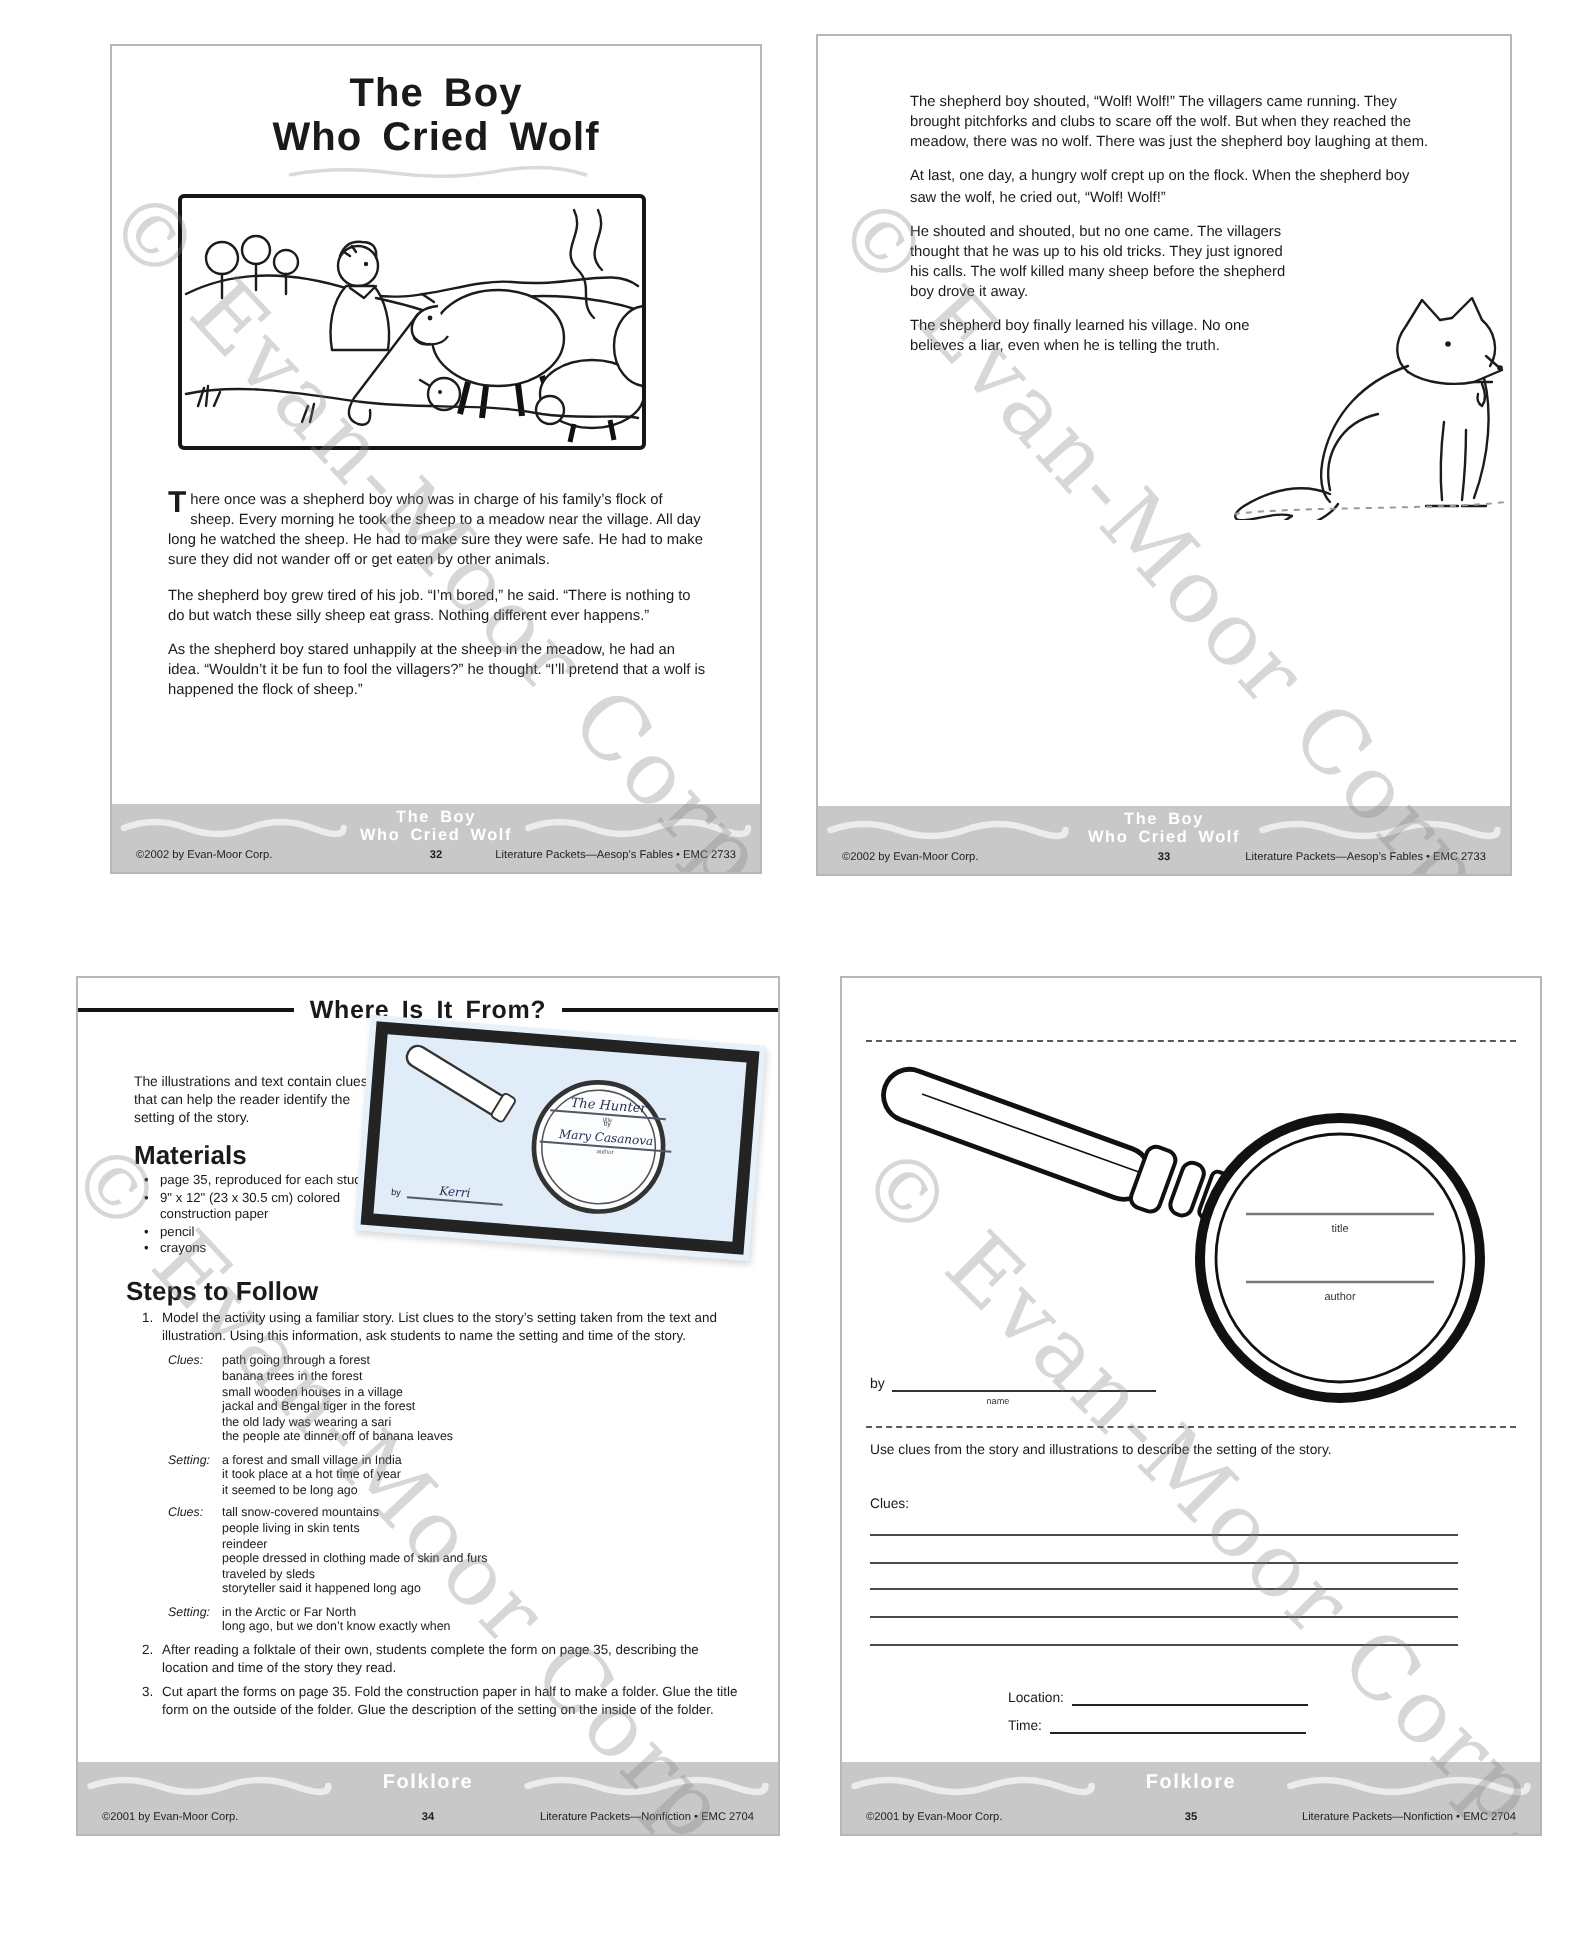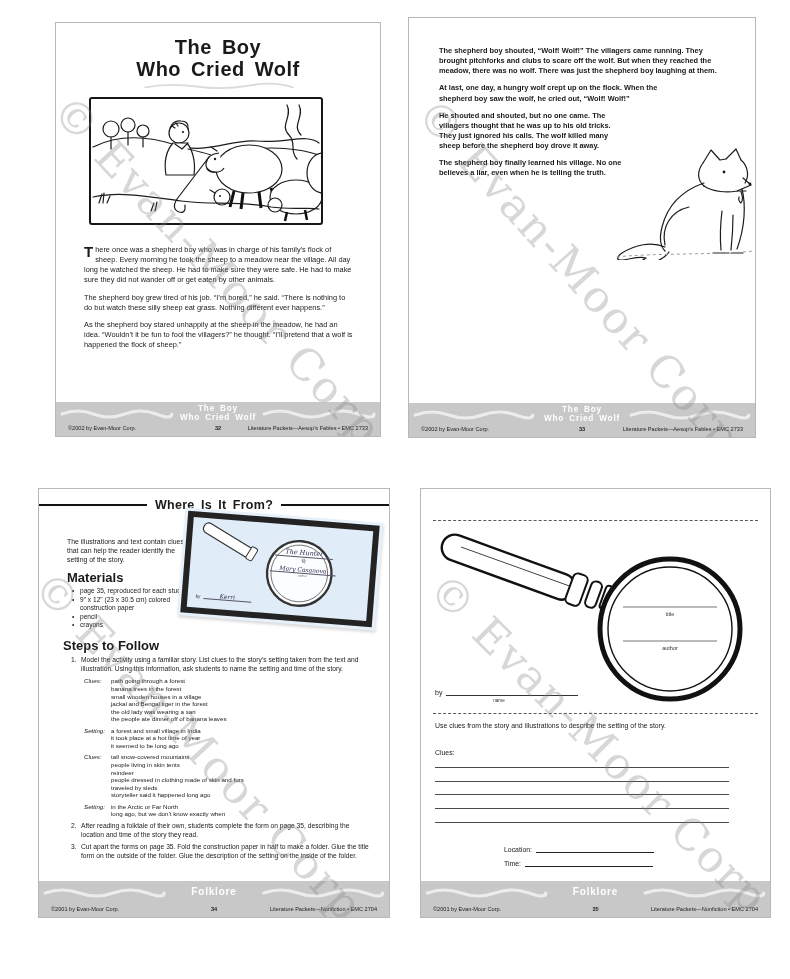--- a/index.html
+++ b/index.html
@@ -38,21 +38,21 @@
   .p1-squiggle { position:absolute; top:59px; left:78px; width:170px; height:9px; }
   .p1-illo { position:absolute; left:33px; top:74px; width:234px; height:128px; border:2px solid #161616; border-radius:3px; background:#fff; }
   .p1-illo svg, .wolf svg, .mag svg, .mini-mag svg { width:100%; height:100%; display:block; }
   .ink { stroke:#1c1c1c; fill:none; stroke-width:1.2; stroke-linecap:round; stroke-linejoin:round; }
   .ink-f { stroke:#1c1c1c; fill:#fff; stroke-width:1.2; stroke-linejoin:round; }
   .p1-text { position:absolute; left:28px; right:26px; top:222px; }
   .para { font-size:7.4px; line-height:1.37; margin-bottom:7px; }
   .dropcap { float:left; font-size:15px; line-height:11px; font-weight:bold; margin:1px 2px 0 0; }
 
   
-  .p2-text { position:absolute; left:30px; right:30px; top:28px;font-weight:bold; }
+  .p2-text { position:absolute; left:46px; right:30px; top:28px; }
   .wolf { position:absolute; left:200px; top:128px; width:150px; height:114px; z-index:2; }
   .w250 { max-width:252px; } .w190 { max-width:188px; }
 
   
   .rule-title { position:absolute; top:9px; left:0; right:0; display:flex; align-items:center;text-align:center; }
   .rule { flex:1; height:2px; background:#131313; }
   .rt-text { padding:0 8px; font-weight:bold; font-size:12.5px; letter-spacing:.3px; word-spacing:2.5px; }
 
   
   .p3-leftcol { position:absolute; left:28px; top:48px; width:128px; }

